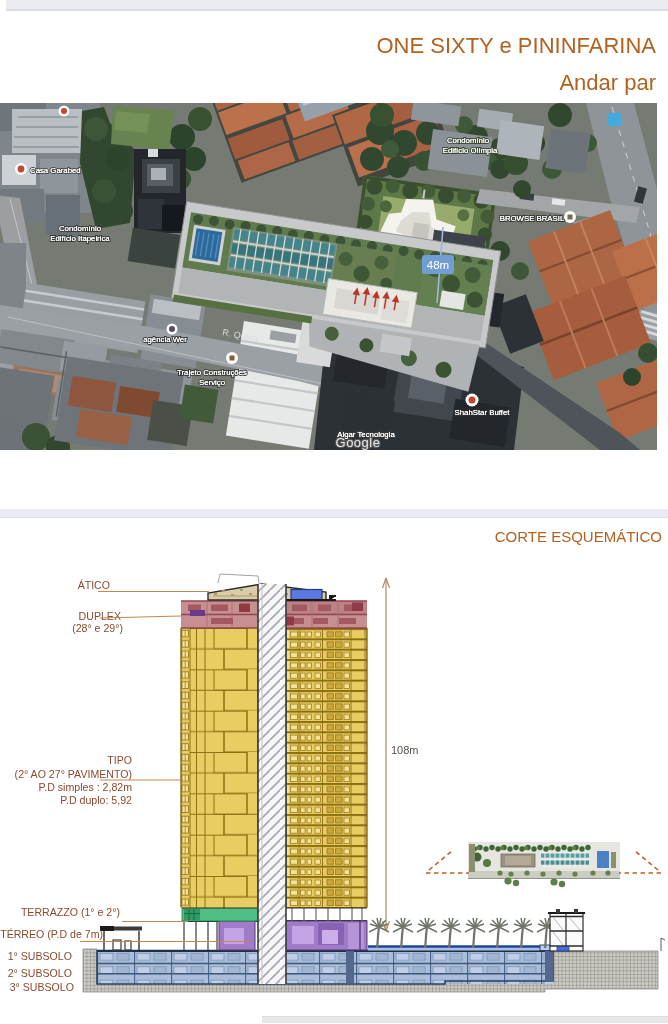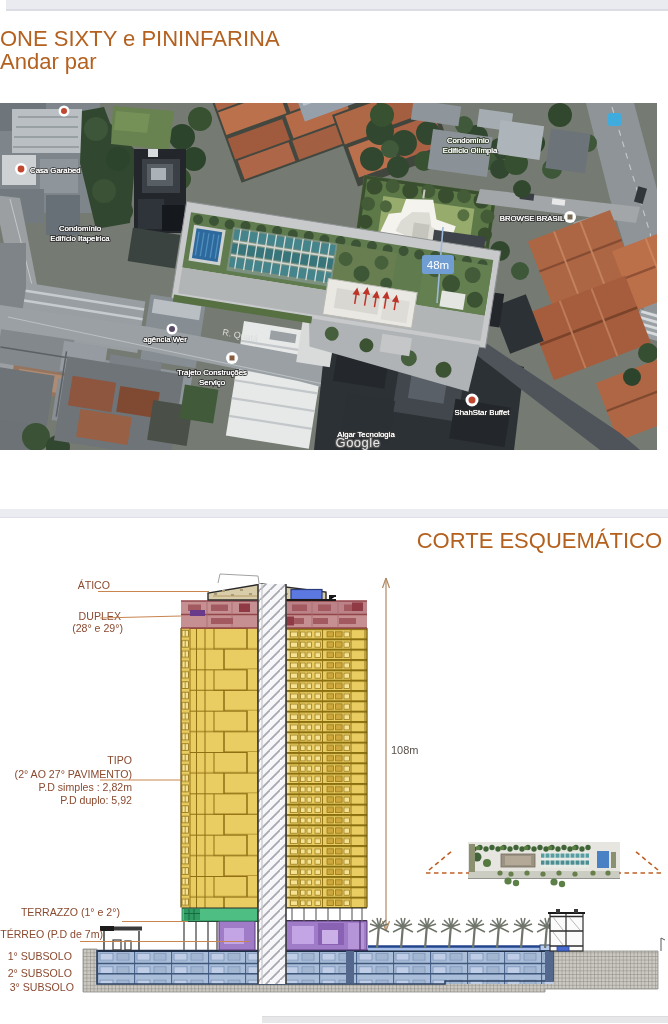--- a/index.html
+++ b/index.html
@@ -5,21 +5,21 @@
   html,body{margin:0;padding:0;}
   body{width:668px;height:1024px;position:relative;background:#ffffff;
        font-family:"Liberation Sans", sans-serif;overflow:hidden;}
   .abs{position:absolute;}
 </style>
 </head>
 <body>
 
 <div class="abs" style="left:6px;top:0;width:662px;height:9px;background:#eaeaf1;border-bottom:2px solid #dcdce4;"></div>
 
-<div class="abs" style="left:0;top:27px;width:656px;color:#b4611f;font-size:22px;line-height:23px;">ONE SIXTY e PININFARINA<br>Andar par</div>
+<div class="abs" style="left:0;top:27px;width:656px;text-align:right;color:#b4611f;font-size:22px;line-height:37px;">ONE SIXTY e PININFARINA<br>Andar par</div>
 
 <svg class="abs" style="left:0;top:103px;filter:saturate(0.92) blur(0.4px);" width="657" height="347" viewBox="0 0 657 347">
   <defs>
     <clipPath id="satclip">
         <rect x="0" y="0" width="657" height="347"></rect>
       </clipPath>
   </defs>
   <g clip-path="url(#satclip)">
 
   <rect x="0" y="0" width="657" height="347" fill="#757b71"></rect>
@@ -393,21 +393,21 @@
     <text x="366" y="334" text-anchor="middle" fill="#fff" stroke="#3a3a3a" stroke-width="2" paint-order="stroke">Algar Tecnologia</text>
     <text x="366" y="334" text-anchor="middle" fill="#fff">Algar Tecnologia</text>
   </g>
 
   <text x="358" y="344" text-anchor="middle" font-size="13" fill="#e9e9e9" stroke="#555" stroke-width="2.4" paint-order="stroke" style="letter-spacing:0.5px;">Google</text>
   </g>
 </svg>
 
 <div class="abs" style="left:0;top:509px;width:668px;height:8px;background:#ebebf2;border-bottom:1px solid #dfdfe8;"></div>
 
-<div class="abs" style="left:0;top:528px;width:662px;text-align:right;color:#b4611f;font-size:22px;">CORTE ESQUEMÁTICO</div>
+<div class="abs" style="left:0;top:528px;width:662px;text-align:right;color:#b4611f;font-size:15px;">CORTE ESQUEMÁTICO</div>
 
 <svg class="abs" style="left:0;top:560px;" width="668" height="445" viewBox="0 0 668 445">
   <defs>
     <pattern id="patL" patternUnits="userSpaceOnUse" x="181" y="68" width="77" height="41.333">
       <rect width="77" height="41.333" fill="#eacd62"></rect>
       <g stroke="#8f6f12" stroke-width="1" fill="none">
         <path d="M9,0 V41.333 M15.5,0 V41.333 M24,0 V41.333"></path>
         <path d="M9,0.5 H33 M9,21 H43"></path>
         <rect x="33" y="0.5" width="33" height="20.4"></rect>
         <rect x="43" y="20.9" width="34" height="20.4"></rect>

